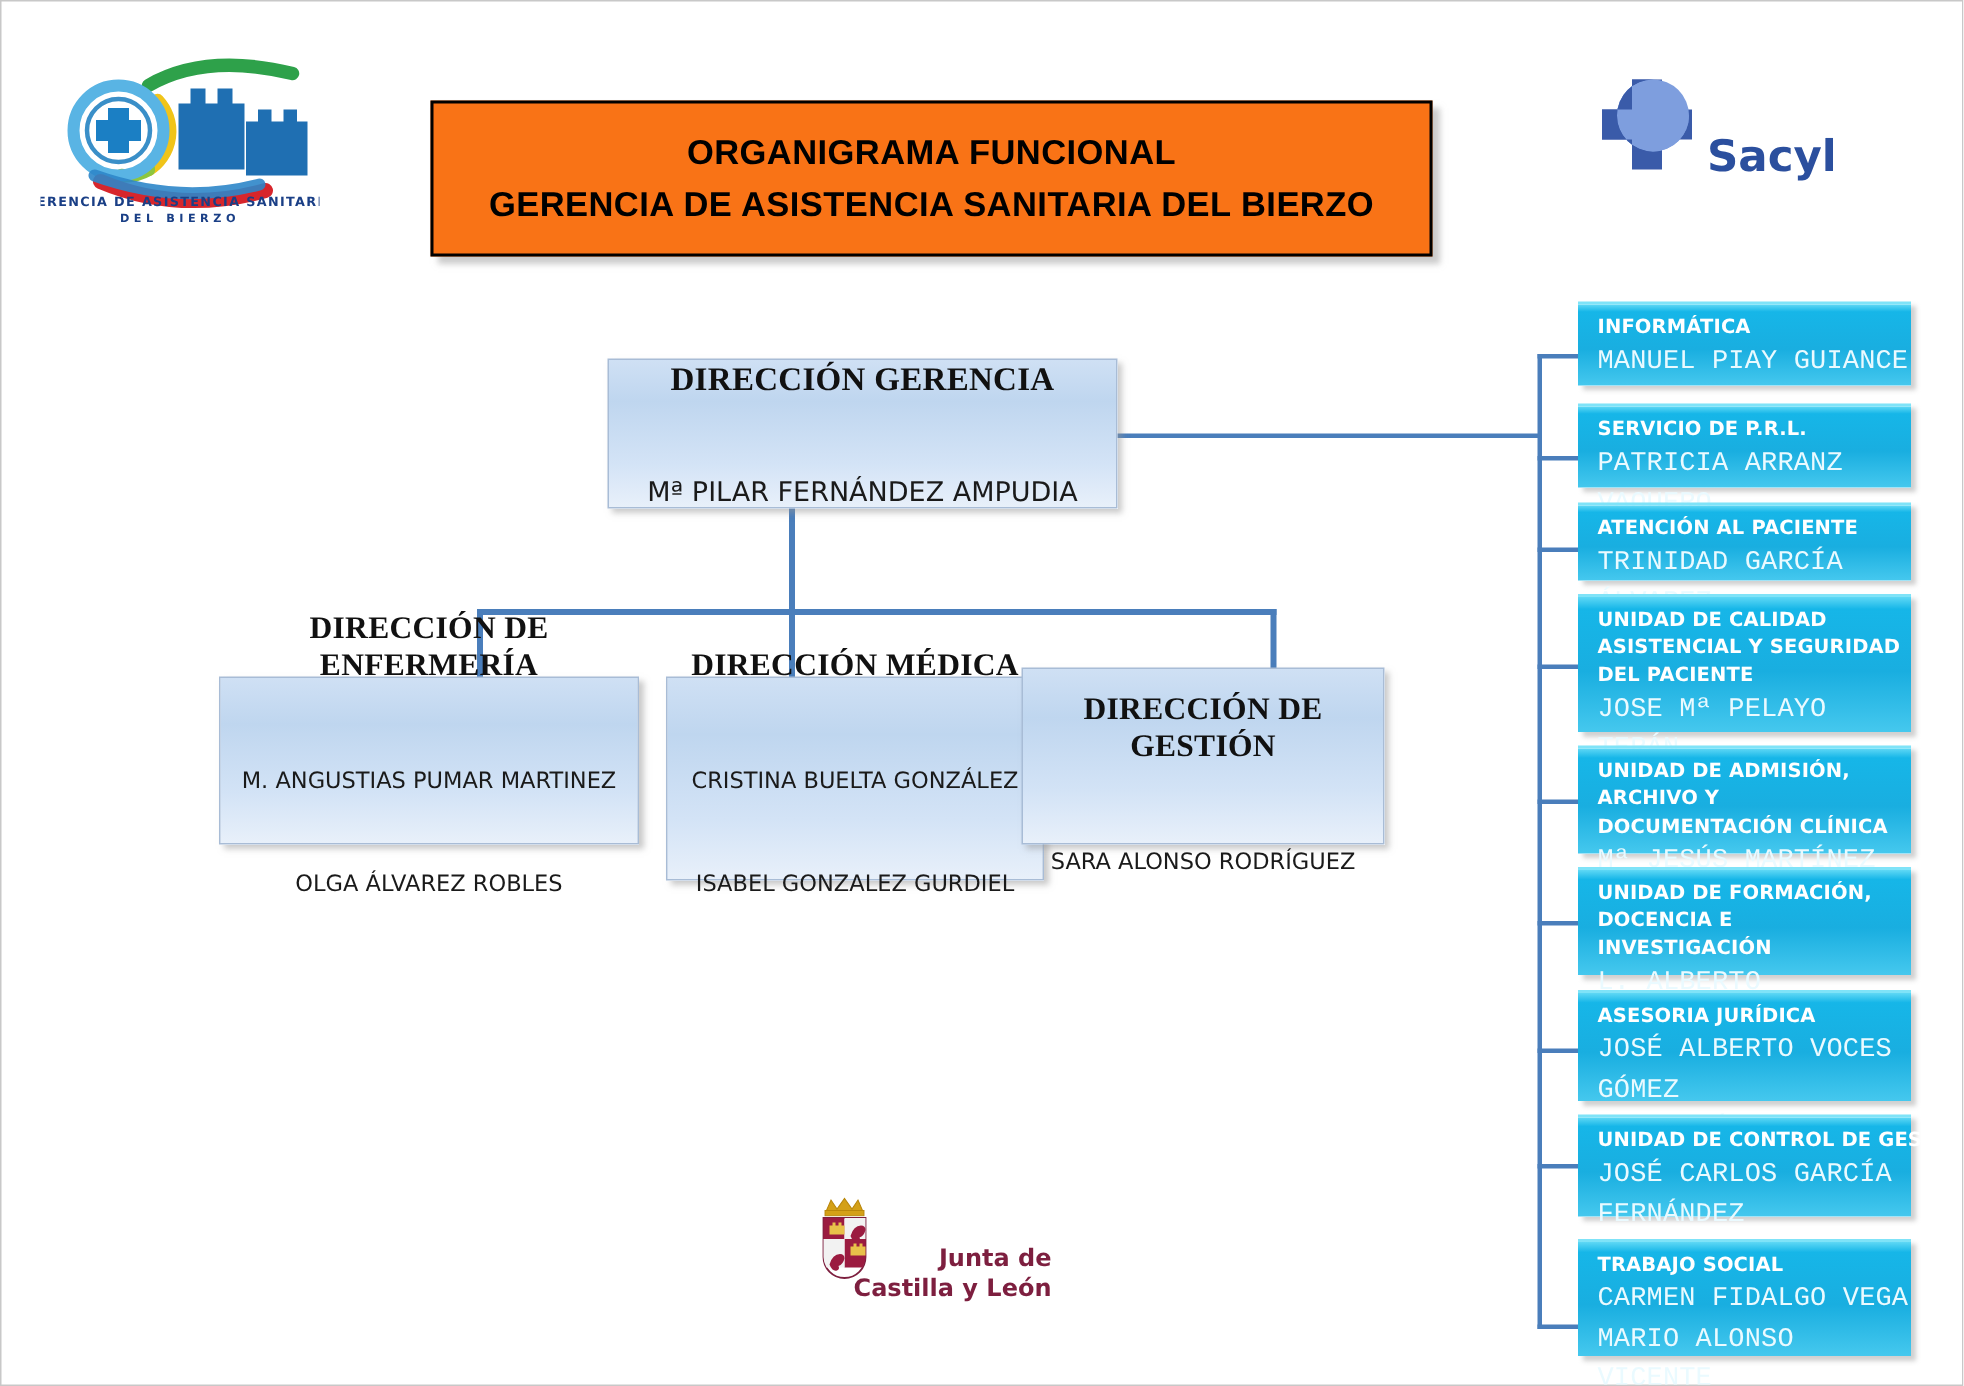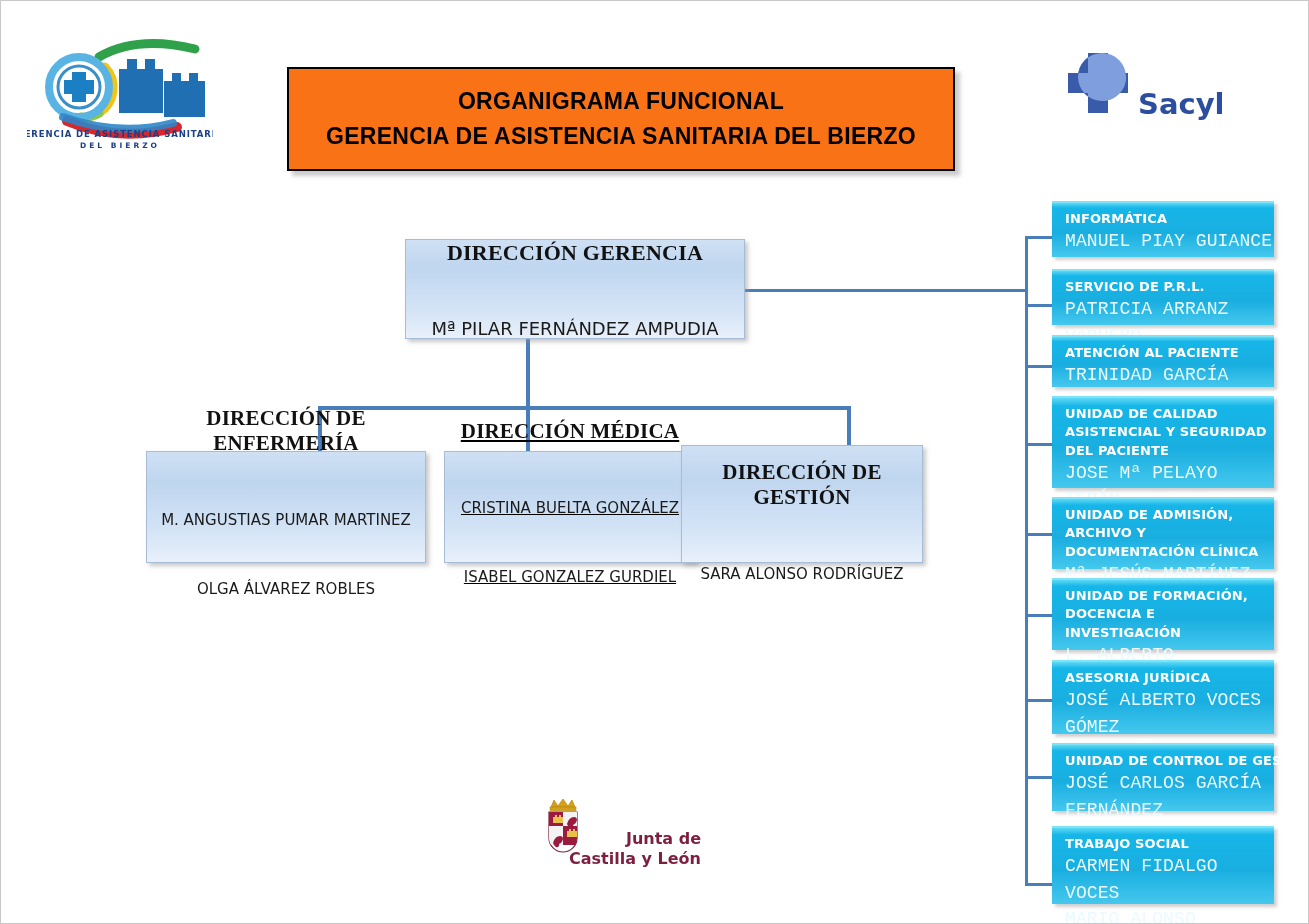--- a/index.html
+++ b/index.html
@@ -120,22 +120,21 @@
     width: 280px;
     height: 112px;
   }
   #box-enfermeria .title { margin-bottom: 14px; }
   #box-enfermeria .person { margin-bottom: 10px; }
 
   #box-medica {
     left: 443px;
     top: 450px;
     width: 252px;
-    height: 112px;
-    text-decoration: underline;
+    height: 136px;
   }
   #box-medica .title { margin-bottom: 14px; }
   #box-medica .person { margin-bottom: 10px; }
 
   #box-gestion {
     left: 680px;
     top: 444px;
     width: 242px;
     height: 118px;
     justify-content: flex-start;
@@ -324,21 +323,21 @@
     <div class="u-person">MARIO PÉREZ GONZÁLEZ</div>
   </div>
 
   <div class="unit-box" style="top:742px; height:68px;">
     <div class="u-title" style="white-space:nowrap;">UNIDAD DE CONTROL DE GESTIÓN</div>
     <div class="u-person">JOSÉ CARLOS GARCÍA FERNÁNDEZ</div>
   </div>
 
   <div class="unit-box" style="top:825px; height:78px;">
     <div class="u-title">TRABAJO SOCIAL</div>
-    <div class="u-person">CARMEN FIDALGO VOCES</div>
+    <div class="u-person">CARMEN FIDALGO VEGA</div>
     <div class="u-person">MARIO ALONSO VICENTE</div>
   </div>
 
   <div id="logo-junta">
     <svg width="60" height="62" viewBox="0 0 60 62" xmlns="http://www.w3.org/2000/svg">
 
       <path d="M10 11 L13 4 L17 10 L22 3 L27 10 L31 4 L34 11 Z" fill="#d4a017" stroke="#b8860b" stroke-width="0.7"></path>
       <rect x="9" y="11" width="26" height="3.5" fill="#d4a017" stroke="#b8860b" stroke-width="0.6"></rect>
 
       <path d="M8 16 h28 v26 a14 14 0 0 1 -14 14 a14 14 0 0 1 -14 -14 z" fill="#ffffff" stroke="#7d1f3f" stroke-width="1.2"></path>

